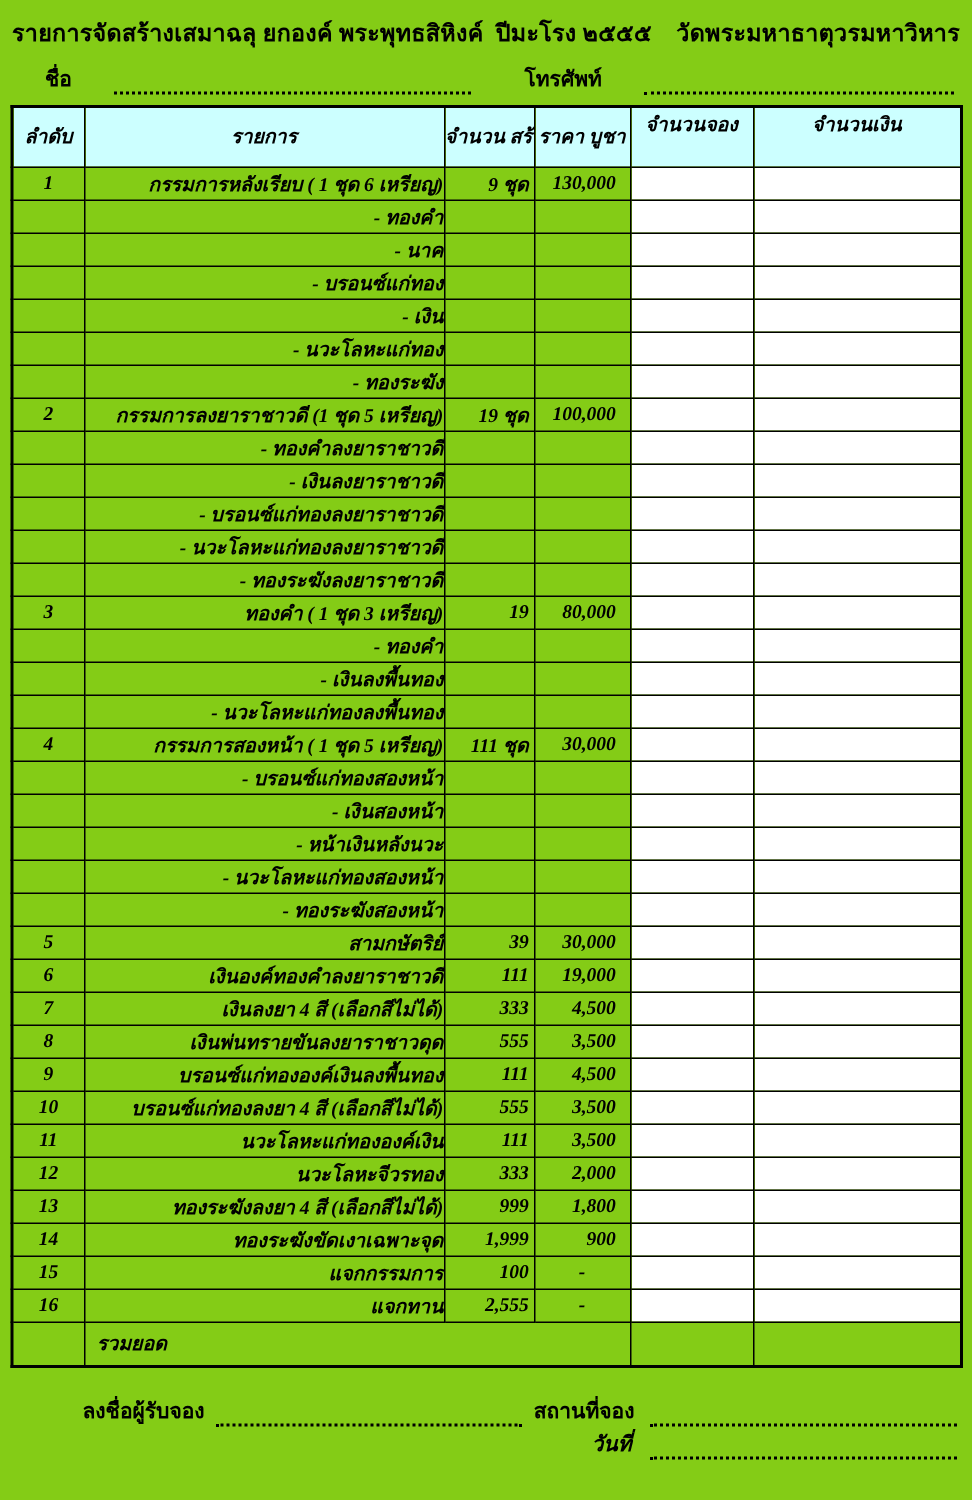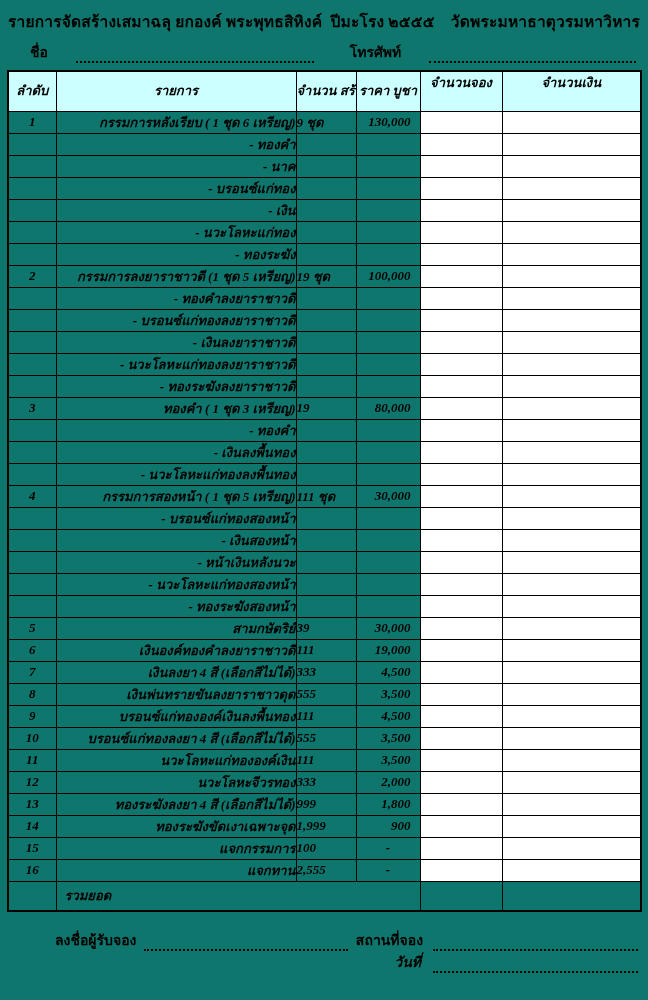--- a/index.html
+++ b/index.html
@@ -6,21 +6,21 @@
   html, body { background: #ffffff; }
   body {
     width: 648px; height: 1000px;
     font-family: "Liberation Serif", "DejaVu Serif", serif;
     color: #000;
     overflow: hidden;
   }
   .page {
     position: relative;
     width: 648px; height: 1000px;
-    background: #0f766e;
+    background: #84cc16;
     font-weight: bold;
   }
   .doc-title {
     padding-top: 9px;
     text-align: center;
     font-size: 15.5px;
     font-weight: bold;
     white-space: pre-wrap;
     letter-spacing: 0.2px;
   }
@@ -62,21 +62,21 @@
     vertical-align: middle;
     white-space: pre-line;
     height: 40px;
     line-height: 1.25;
     border-bottom-width: 2px;
   }
   thead th.v-top { vertical-align: top; padding-top: 3px; }
   tbody td { height: 20px; font-weight: bold; }
   td.c-no   { text-align: center; }
   td.c-name { text-align: right; padding-left: 4px; }
-  td.c-qty  { padding-right: 3px; }
+  td.c-qty  { text-align: right; padding-right: 3px; }
   td.c-price{ text-align: right; padding-right: 9px; }
   td.c-price.dash { text-align: center; padding-right: 0; }
   td.c-booked, td.c-amount { background: #fff; }
   tr.total-row td { height: 30px; }
   tr.total-row td.total-label { text-align: left; padding-left: 8px; }
 
   .sign-block { margin-top: 17px; font-size: 14px; }
   .sign-row {
     display: flex;
     align-items: flex-end;
@@ -196,29 +196,29 @@
         <tr>
           <td class="c-no"></td>
           <td class="c-name">- ทองคำลงยาราชาวดี</td>
           <td class="c-qty"></td>
           <td class="c-price"></td>
           <td class="c-booked"></td>
           <td class="c-amount"></td>
         </tr>
         <tr>
           <td class="c-no"></td>
+          <td class="c-name">- เงินลงยาราชาวดี</td>
+          <td class="c-qty"></td>
+          <td class="c-price"></td>
+          <td class="c-booked"></td>
+          <td class="c-amount"></td>
+        </tr>
+        <tr>
+          <td class="c-no"></td>
           <td class="c-name">- บรอนซ์แก่ทองลงยาราชาวดี</td>
-          <td class="c-qty"></td>
-          <td class="c-price"></td>
-          <td class="c-booked"></td>
-          <td class="c-amount"></td>
-        </tr>
-        <tr>
-          <td class="c-no"></td>
-          <td class="c-name">- เงินลงยาราชาวดี</td>
           <td class="c-qty"></td>
           <td class="c-price"></td>
           <td class="c-booked"></td>
           <td class="c-amount"></td>
         </tr>
         <tr>
           <td class="c-no"></td>
           <td class="c-name">- นวะโลหะแก่ทองลงยาราชาวดี</td>
           <td class="c-qty"></td>
           <td class="c-price"></td>

